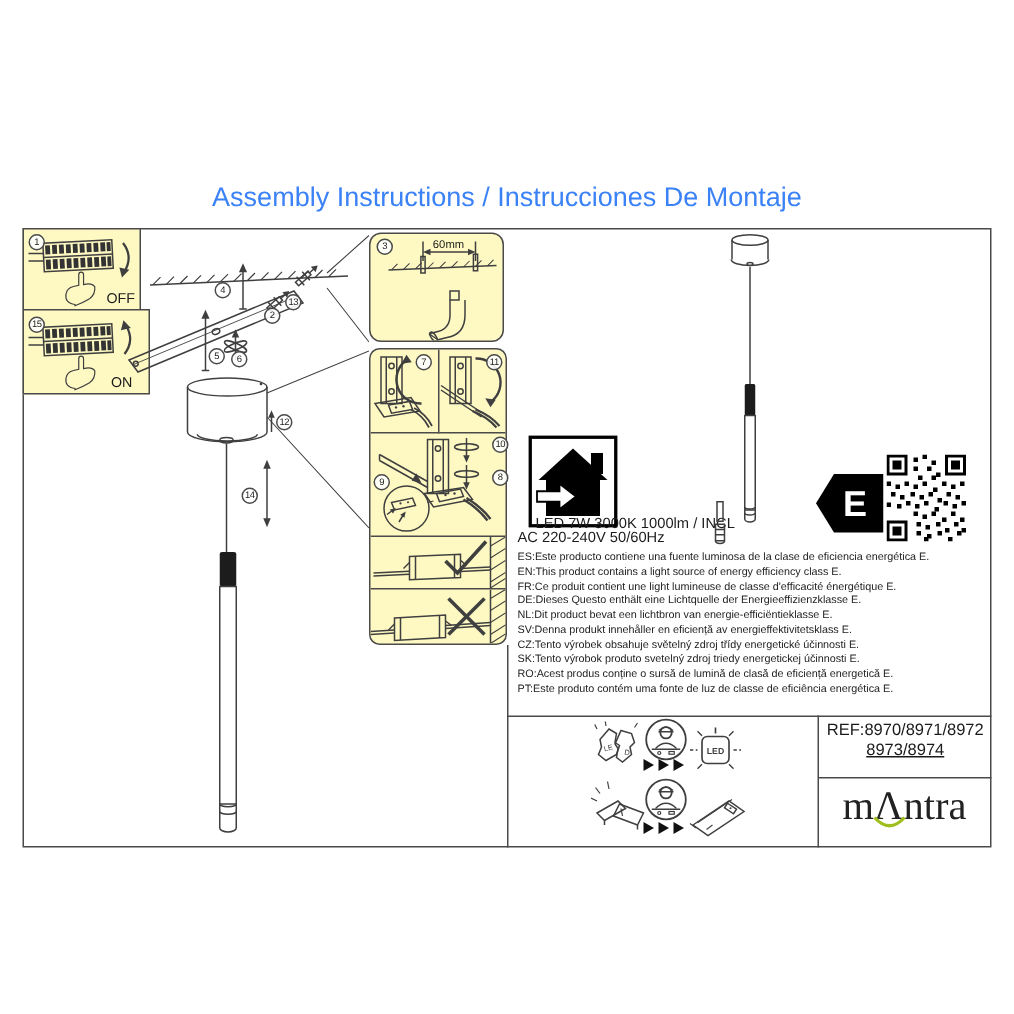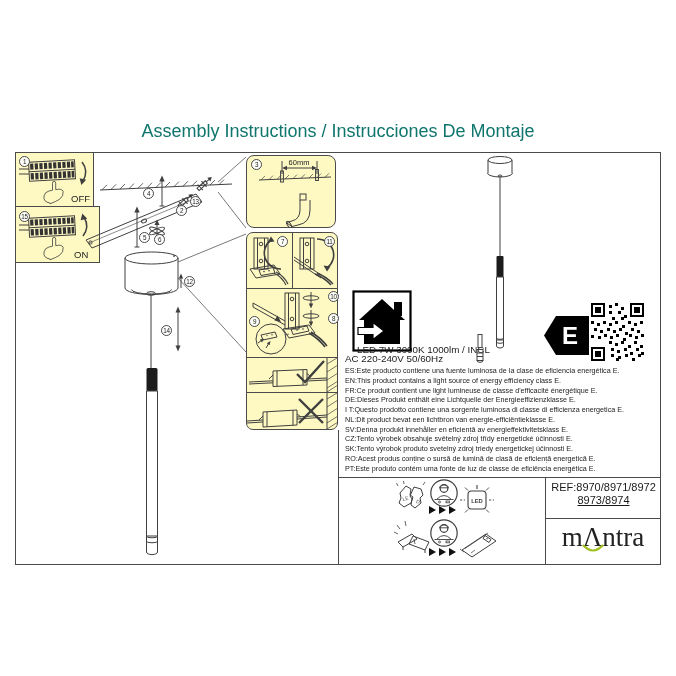--- a/index.html
+++ b/index.html
@@ -1,20 +1,20 @@
 <!DOCTYPE html>
 <html><head>
 <meta charset="utf-8">
 <style>
   html,body{margin:0;padding:0;background:#fff;}
   .canvas{position:relative;width:676px;height:676px;background:#fff;overflow:hidden;
           font-family:"Liberation Sans",sans-serif;color:#1c1c1c;}
   .abs{position:absolute;}
   .title{position:absolute;top:121px;left:0;width:676px;text-align:center;
-         font-size:18px;color:#0f766e;}
+         font-size:18px;color:#3b82f6;}
   .frame{position:absolute;border:1px solid #4a4a4a;box-sizing:border-box;background:transparent;}
   .panelbox{position:absolute;border:1px solid #4a4a4a;box-sizing:border-box;background:#fef9c3;}
   .mk{position:absolute;width:11px;height:11px;border:1px solid #4a4a4a;border-radius:50%;
       box-sizing:border-box;font-size:6.3px;line-height:9px;text-align:center;color:#222;
       background:rgba(255,255,255,.9);z-index:6;letter-spacing:-0.3px;}
   .ln{position:absolute;background:#4a4a4a;z-index:2;}
   .spec{position:absolute;left:345px;font-size:9.8px;color:#1c1c1c;white-space:nowrap;}
   .elines{position:absolute;left:345px;top:366px;width:320px;font-size:7.2px;
           line-height:9.75px;color:#222;}
   .elines div{white-space:nowrap;}
@@ -406,22 +406,21 @@
         <rect x="41" y="55" width="3" height="3"></rect>
         <rect x="47" y="51" width="3" height="3"></rect>
         <rect x="25" y="55" width="3" height="3"></rect>
     </g>
   </svg>
 
   <div class="elines">
     <div>ES:Este producto contiene una fuente luminosa de la clase de eficiencia energética E.</div>
     <div>EN:This product contains a light source of energy efficiency class E.</div>
     <div>FR:Ce produit contient une light lumineuse de classe d'efficacité énergétique E.</div>
-    <div>DE:Dieses Produkt enthält eine Lichtquelle der Energieeffizienzklasse E.</div>
-    <div>I T:Questo prodotto contiene una sorgente luminosa di classe di efficienza energetica E.</div>
+    <div>DE:Dieses Questo enthält eine Lichtquelle der Energieeffizienzklasse E.</div>
     <div>NL:Dit product bevat een lichtbron van energie-efficiëntieklasse E.</div>
     <div>SV:Denna produkt innehåller en eficiență av energieffektivitetsklass E.</div>
     <div>CZ:Tento výrobek obsahuje světelný zdroj třídy energetické účinnosti E.</div>
     <div>SK:Tento výrobok produto svetelný zdroj triedy energetickej účinnosti E.</div>
     <div>RO:Acest produs conține o sursă de lumină de clasă de eficiență energetică E.</div>
     <div>PT:Este produto contém uma fonte de luz de classe de eficiência energética E.</div>
   </div>
 
   <div class="ln" style="left:338px;top:430px;width:1px;height:135px;"></div>
   <div class="ln" style="left:338px;top:477px;width:323px;height:1px;"></div>

